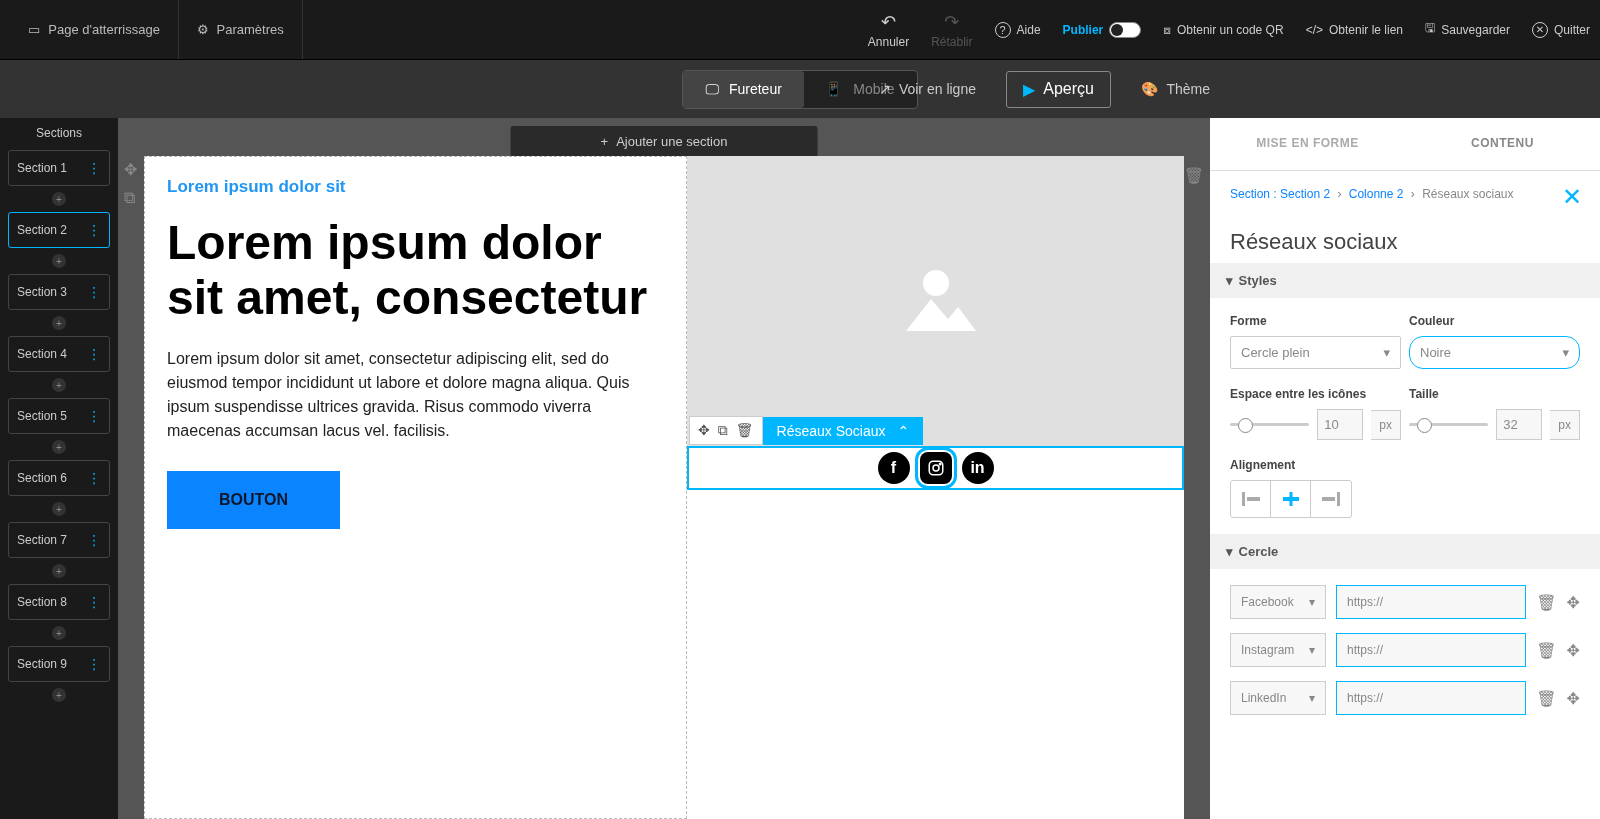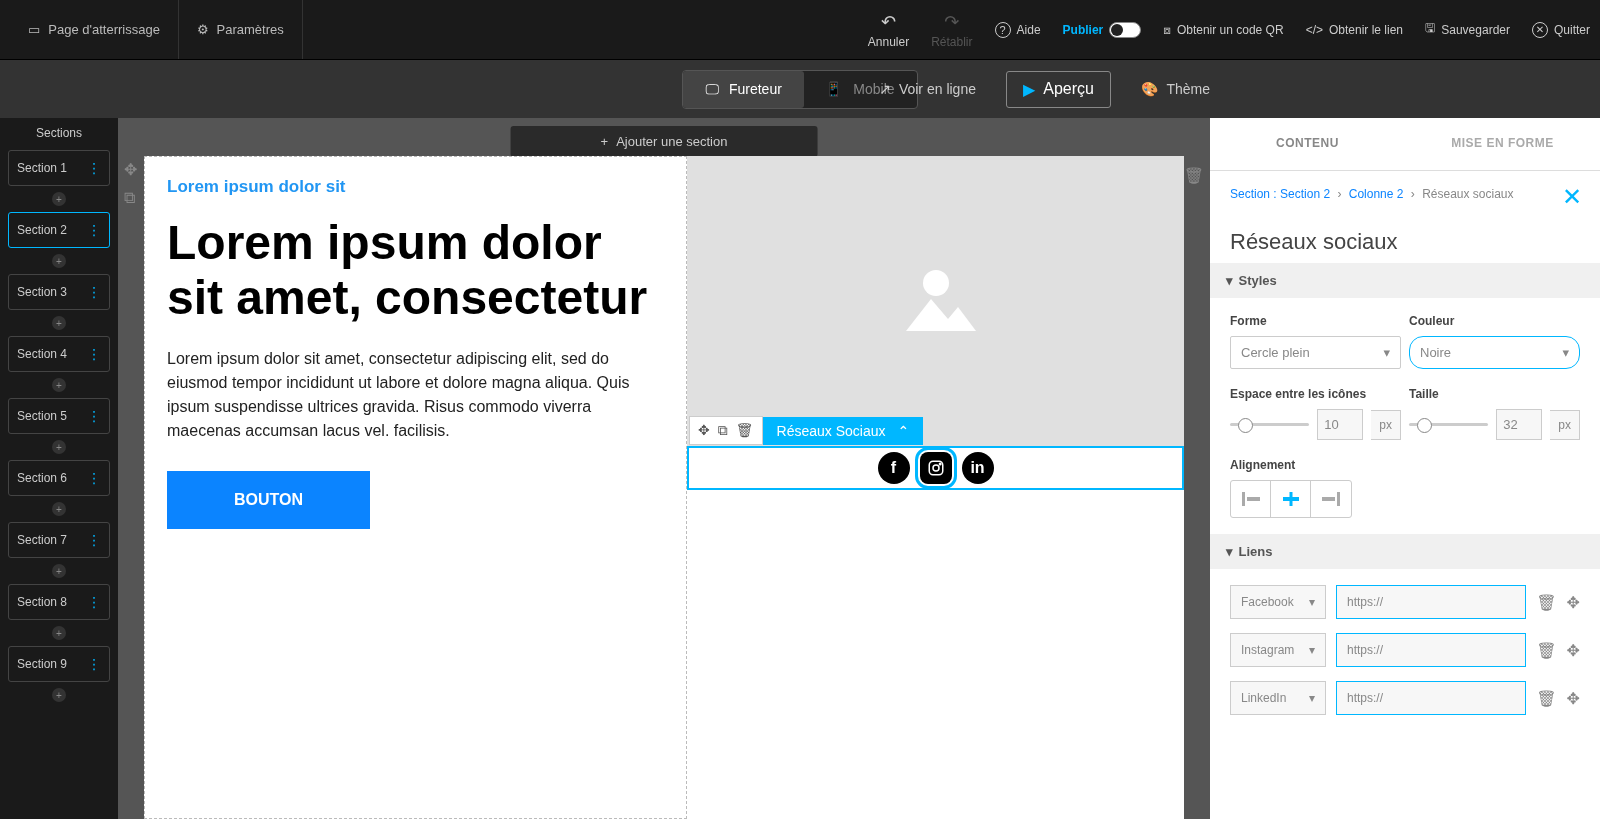--- a/index.html
+++ b/index.html
@@ -42,21 +42,21 @@
 .canvas-wrap { flex: 1; background: #555; position: relative; overflow: hidden; }
 .add-section-bar { position: absolute; top: 8px; left: 50%; transform: translateX(-50%); background: #2a2a2a; color: #ccc; padding: 8px 90px; font-size: 13px; border-radius: 3px; cursor: pointer; display: flex; align-items: center; gap: 8px; }
 .canvas-tools { position: absolute; left: 6px; top: 42px; display: flex; flex-direction: column; gap: 10px; color: #888; }
 .canvas-trash { position: absolute; right: 6px; top: 48px; color: #888; cursor:pointer; }
 .canvas { position: absolute; top: 38px; left: 26px; right: 26px; bottom: 0; background: #fff; color: #000; display: flex; }
 .col { flex: 1; padding: 20px 22px; position: relative; }
 .col-left { border: 1px dashed #bbb; }
 .eyebrow { color: #2196f3; font-weight: bold; font-size: 17px; margin-bottom: 18px; }
 .headline { font-size: 48px; font-weight: 900; line-height: 1.15; margin-bottom: 22px; }
 .body-text { font-size: 16px; line-height: 1.5; color: #222; margin-bottom: 28px; }
-.cta-btn { background: #0b84ff; color: #ffffff; font-weight: bold; padding: 20px 67px; font-size: 16px; display: inline-block; cursor: pointer; }
+.cta-btn { background: #0b84ff; color: #0f172a; font-weight: bold; padding: 20px 52px; font-size: 16px; display: inline-block; cursor: pointer; }
 .divider-handle { position: absolute; right: -28px; top: 210px; width: 6px; height: 28px; background: #00b7ff; border-radius: 2px; cursor: ew-resize; }
 
 .col-right { padding: 0; display: flex; flex-direction: column; }
 .img-placeholder { background: #e0e0e0; flex: 0 0 290px; display: flex; align-items: center; justify-content: center; position: relative; margin: 0; }
 .img-placeholder svg { fill: #fff; }
 .social-block { border: 2px solid #00b7ff; position: relative; margin-top: 0; }
 .social-toolbar-floating { position: absolute; top: -32px; left: 0; display: flex; align-items: center; }
 .social-tool-icons { display: flex; gap: 8px; padding: 5px 8px; background: #fff; border: 1px solid #ccc; }
 .social-tool-icons span { cursor: pointer; color: #555; font-size: 14px; }
 .social-label { background: #00b7ff; color: #fff; padding: 6px 14px; font-size: 14px; display: flex; align-items: center; gap: 12px; }
@@ -274,22 +274,22 @@
               </div>
             <div class="social-circle">in</div>
           </div>
         </div>
       </div>
     </div>
   </div>
 
   <div class="props">
     <div class="props-tabs">
+      <div class="props-tab">MISE EN FORME</div>
       <div class="props-tab active">CONTENU</div>
-      <div class="props-tab">MISE EN FORME</div>
     </div>
     <div class="props-header">
       <div class="close-x">✕</div>
       <div class="breadcrumb">
         <span>Section : Section 2</span>
         <span class="sep">›</span>
         <span>Colonne 2</span>
         <span class="sep">›</span>
         <span class="last">Réseaux sociaux</span>
       </div>
@@ -355,21 +355,21 @@
                 <rect x="15" y="0" width="3" height="14" fill="currentColor"></rect>
                 <rect x="0" y="5" width="13" height="4" fill="currentColor"></rect>
               </svg>
             </div>
         </div>
       </div>
     </div>
 
     <div class="accordion-head">
       <span>▾</span>
-      <span>Liens</span>
+      <span>Cercle</span>
     </div>
     <div class="props-body">
       <div class="link-row">
         <div class="link-select">
             <span>Facebook</span>
             <span>▾</span>
           </div>
         <input class="link-input" value="https://" style="">
         <div class="link-actions">
             <span>🗑</span>

